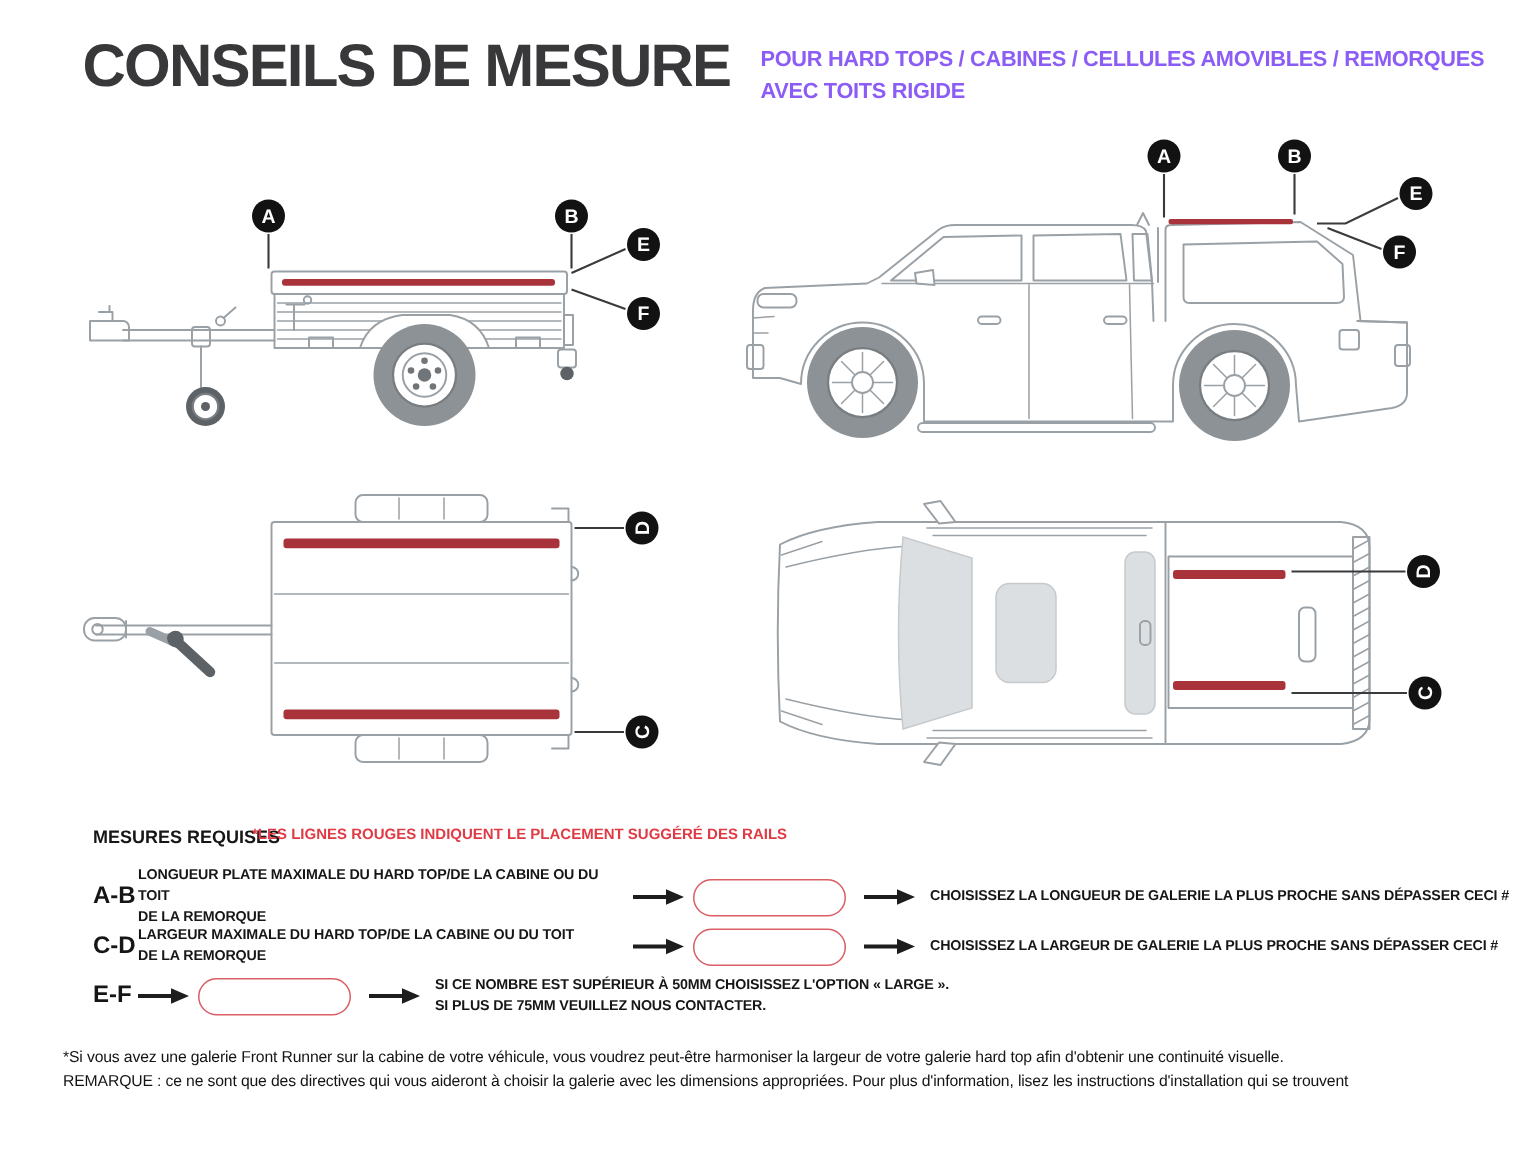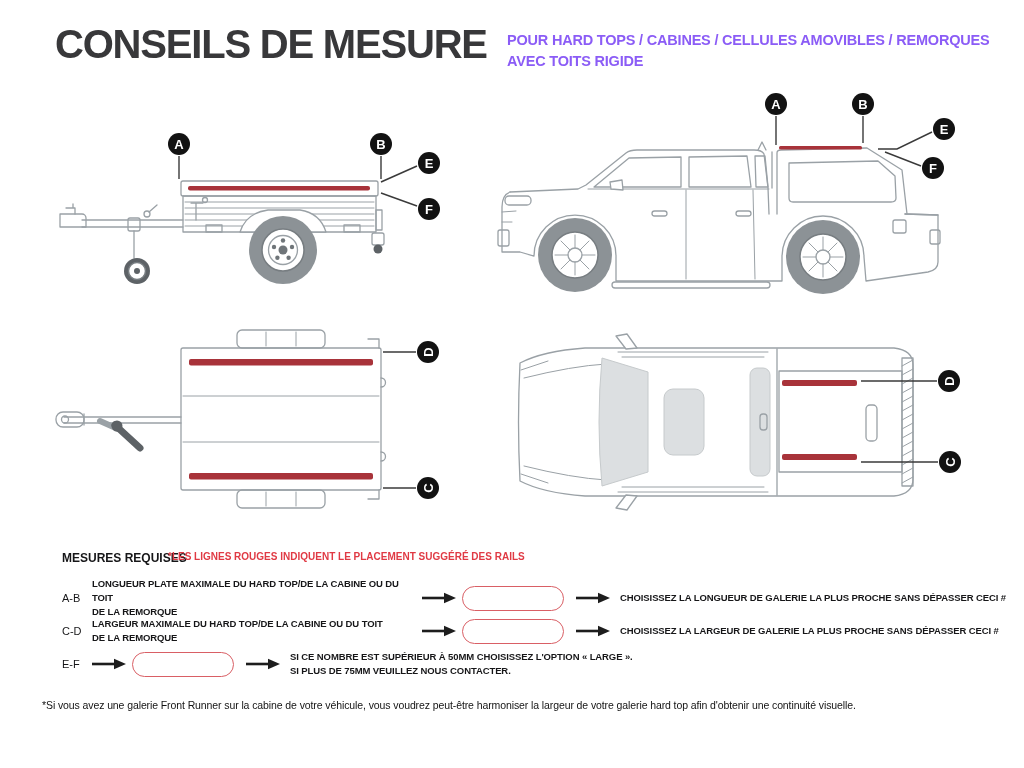--- a/index.html
+++ b/index.html
@@ -22,21 +22,21 @@
   .mkt{fill:#fff;font-family:"Liberation Sans",sans-serif;font-size:13px;font-weight:bold;
        text-anchor:middle;}
   .tire{fill:#8C9296;stroke:none;}
   .rim{fill:#fff;stroke:#777D81;stroke-width:1.5;}
   .hub{fill:#6F7579;stroke:none;}
   
   .mr-heading{position:absolute;left:62px;top:551px;font-size:12px;font-weight:bold;color:#161618;text-align:center;}
   .mr-note{position:absolute;left:168px;top:551px;font-size:10px;font-weight:bold;
            color:var(--note_red,#E03A44);}
   .mrow{position:absolute;left:62px;right:18px;height:32px;display:flex;align-items:center;}
-  .mid{flex:0 0 30px;font-size:11px;font-weight:normal;color:#161618;}
+  .mid{flex:0 0 30px;font-size:16px;font-weight:bold;color:#161618;}
   .mdesc{flex:0 0 330px;font-size:9.5px;font-weight:bold;line-height:1.45;color:#161618;
          letter-spacing:-0.1px;}
   .arr{flex:0 0 auto;display:block;}
   .arr2{margin-left:12px;}
   .pill{flex:0 0 auto;width:102px;height:25px;margin-left:6px;background:#fff;
         border:1.6px solid var(--pill_border,#D95F65);border-radius:13px;box-sizing:border-box;}
   .minstr{margin-left:10px;font-size:9.5px;font-weight:bold;line-height:1.5;color:#161618;
           letter-spacing:-0.1px;}
   .footnote{position:absolute;left:42px;top:697px;width:958px;font-size:10.5px;line-height:1.55;
             color:#141414;letter-spacing:-0.1px;}
@@ -315,15 +315,16 @@
         <polygon points="22,0.8 34,6 22,11.2" fill="#1d1d1d"></polygon>
       </svg>
     <div class="minstr">
       <div>SI CE NOMBRE EST SUPÉRIEUR À 50MM CHOISISSEZ L'OPTION « LARGE ».</div>
       <div>SI PLUS DE 75MM VEUILLEZ NOUS CONTACTER.</div>
     </div>
   </div>
 
   <div class="footnote">
     <div>*Si vous avez une galerie Front Runner sur la cabine de votre véhicule, vous voudrez peut-être harmoniser la largeur de votre galerie hard top afin d'obtenir une continuité visuelle.</div>
+    <div>REMARQUE : ce ne sont que des directives qui vous aideront à choisir la galerie avec les dimensions appropriées. Pour plus d'information, lisez les instructions d'installation qui se trouvent</div>
   </div>
 
 </div>
 
 </body></html>

